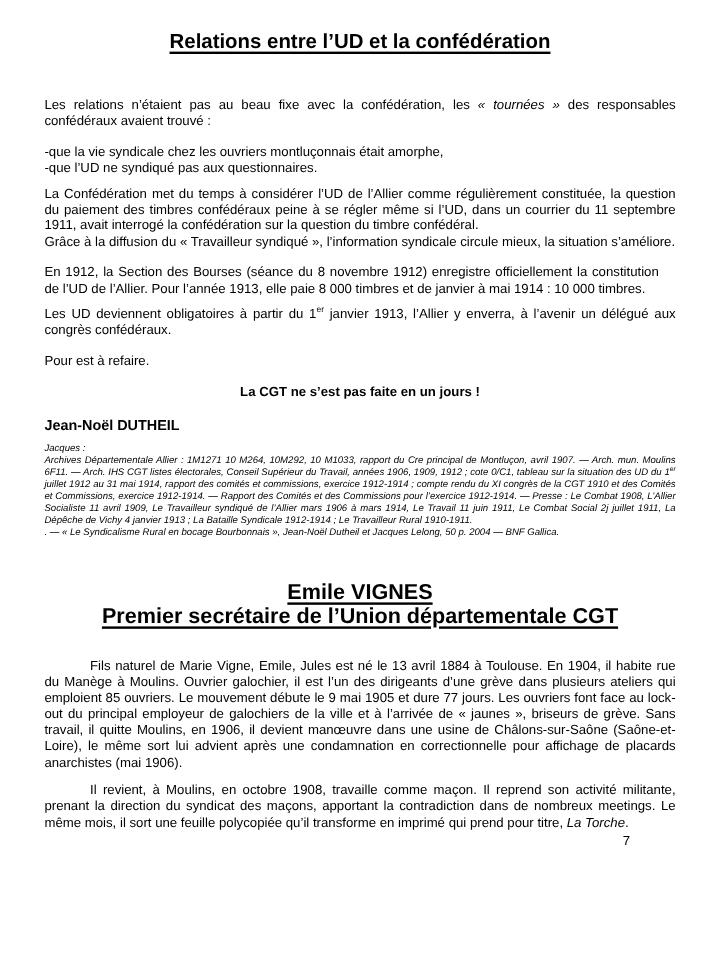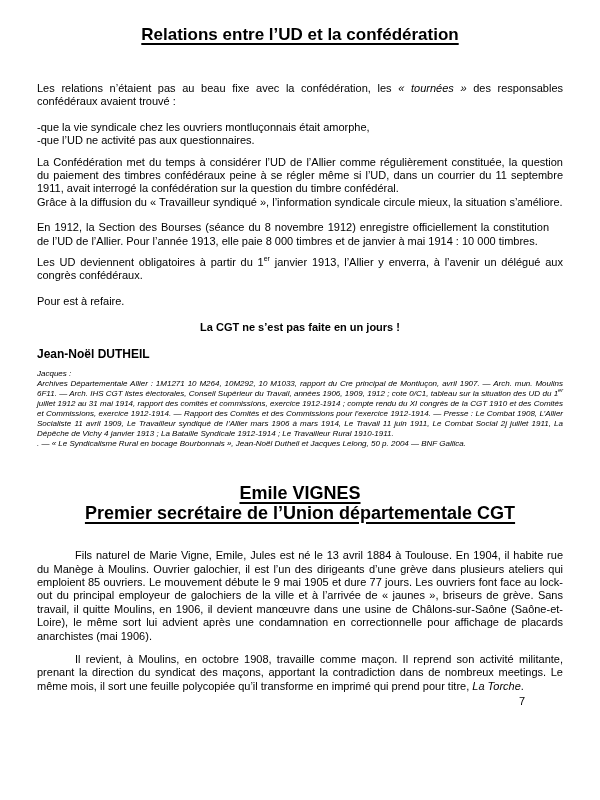--- a/index.html
+++ b/index.html
@@ -87,21 +87,21 @@
 <body>
 
 <div class="page">
 
   <h1 class="h1">Relations entre l’UD et la confédération</h1>
 
   <div class="body-text para"><span>Les relations n’étaient pas au beau fixe avec la confédération, les </span><span class="it">« tournées »</span><span> des responsables confédéraux avaient trouvé :</span></div>
 
   <div class="body-text para-tight plain">
     <div>-que la vie syndicale chez les ouvriers montluçonnais était amorphe,</div>
-    <div>-que l’UD ne activité pas aux questionnaires.</div>
+    <div>-que l’UD ne syndiqué pas aux questionnaires.</div>
   </div>
 
   <div class="body-text para">
     <div>La Confédération met du temps à considérer l’UD de l’Allier comme régulièrement constituée, la question du paiement des timbres confédéraux peine à se régler même si l’UD, dans un courrier du 11 septembre 1911, avait interrogé la confédération sur la question du timbre confédéral.</div>
     <div>Grâce à la diffusion du « Travailleur syndiqué », l’information syndicale circule mieux, la situation s’améliore.</div>
   </div>
 
   <div class="body-text para-tight">En 1912, la Section des Bourses (séance du 8 novembre 1912) enregistre officiellement la constitution de l’UD de l’Allier. Pour l’année 1913, elle paie 8 000 timbres et de janvier à mai 1914 : 10 000 timbres.</div>
 
   <div class="body-text para"><span>Les UD deviennent obligatoires à partir du 1</span><span class="sup">er</span><span> janvier 1913, l’Allier y enverra, à l’avenir un délégué aux congrès confédéraux.</span></div>

